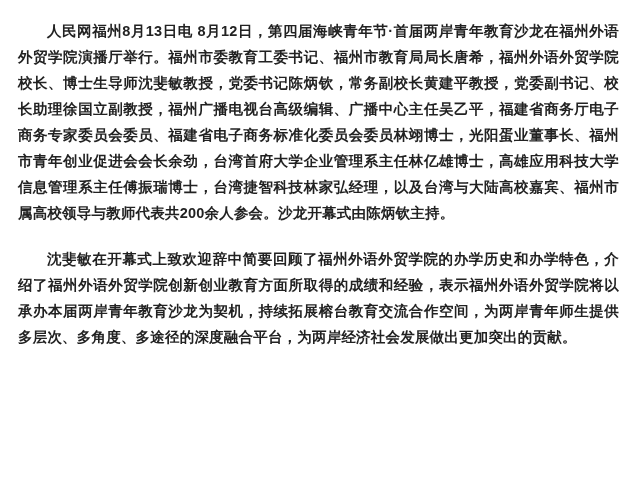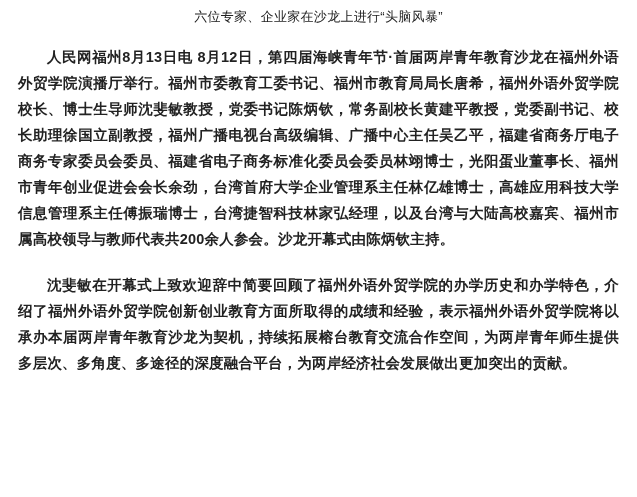--- a/index.html
+++ b/index.html
@@ -46,20 +46,19 @@
   }
   .para:last-child {
     margin-bottom: 14px;
   }
 </style>
 </head>
 <body>
 
 <div class="page">
 
-  <div class="caption">六位专家、企业家在沙龙上进行“头脑风暴”</div>
 
   <div class="article">
     <p class="para">人民网福州8月13日电 8月12日，第四届海峡青年节·首届两岸青年教育沙龙在福州外语外贸学院演播厅举行。福州市委教育工委书记、福州市教育局局长唐希，福州外语外贸学院校长、博士生导师沈斐敏教授，党委书记陈炳钦，常务副校长黄建平教授，党委副书记、校长助理徐国立副教授，福州广播电视台高级编辑、广播中心主任吴乙平，福建省商务厅电子商务专家委员会委员、福建省电子商务标准化委员会委员林翊博士，光阳蛋业董事长、福州市青年创业促进会会长余劲，台湾首府大学企业管理系主任林亿雄博士，高雄应用科技大学信息管理系主任傅振瑞博士，台湾捷智科技林家弘经理，以及台湾与大陆高校嘉宾、福州市属高校领导与教师代表共200余人参会。沙龙开幕式由陈炳钦主持。</p>
     <p class="para">沈斐敏在开幕式上致欢迎辞中简要回顾了福州外语外贸学院的办学历史和办学特色，介绍了福州外语外贸学院创新创业教育方面所取得的成绩和经验，表示福州外语外贸学院将以承办本届两岸青年教育沙龙为契机，持续拓展榕台教育交流合作空间，为两岸青年师生提供多层次、多角度、多途径的深度融合平台，为两岸经济社会发展做出更加突出的贡献。</p>
   </div>
 
 </div>
 
 </body></html>

